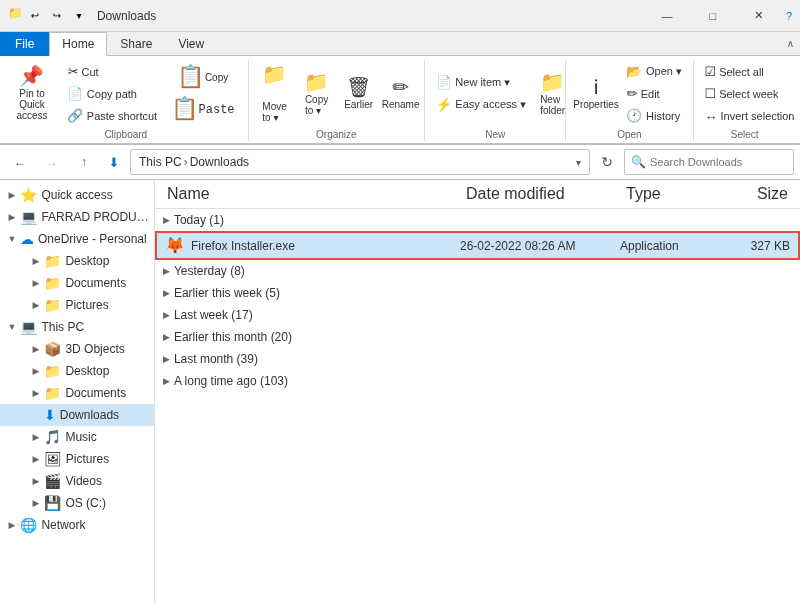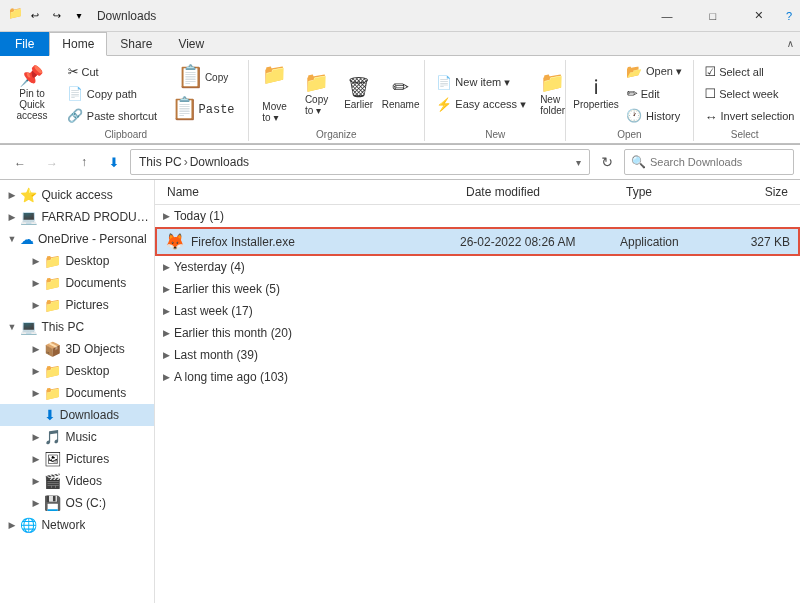--- a/index.html
+++ b/index.html
@@ -123,21 +123,21 @@
     .sidebar-icon { font-size: 14px; margin-right: 4px; flex-shrink: 0; }
     .sidebar-label { font-size: 12px; color: #333; white-space: nowrap; overflow: hidden; text-overflow: ellipsis; }
 
     
     .content-area { flex: 1; background: white; overflow-y: auto; }
     .col-headers {
       display: flex; padding: 2px 8px; border-bottom: 1px solid #e0e0e0;
       background: white; position: sticky; top: 0; z-index: 10;
     }
     .col-header {
-      font-size: 12px; color: #333; cursor: pointer; padding: 3px 4px;
+      font-size: 16px; color: #333; cursor: pointer; padding: 3px 4px;
       user-select: none;
     }
     .col-name { flex: 1; }
     .col-date { width: 160px; }
     .col-type { width: 100px; }
     .col-size { width: 70px; text-align: right; }
 
     .group-header {
       display: flex; align-items: center; padding: 4px 8px;
       cursor: pointer; color: #333; font-size: 12px;
@@ -445,21 +445,21 @@
     <div class="file-row selected">
       <span class="file-icon">🦊</span>
       <span class="file-name">Firefox Installer.exe</span>
       <span class="file-date">26-02-2022 08:26 AM</span>
       <span class="file-type">Application</span>
       <span class="file-size">327 KB</span>
     </div>
 
     <div class="group-header">
       <span class="group-arrow">▶</span>
-      <span>Yesterday (4)</span>
+      <span>Yesterday (8)</span>
     </div>
 
     <div class="group-header">
       <span class="group-arrow">▶</span>
       <span>Earlier this week (5)</span>
     </div>
 
     <div class="group-header">
       <span class="group-arrow">▶</span>
       <span>Last week (17)</span>

